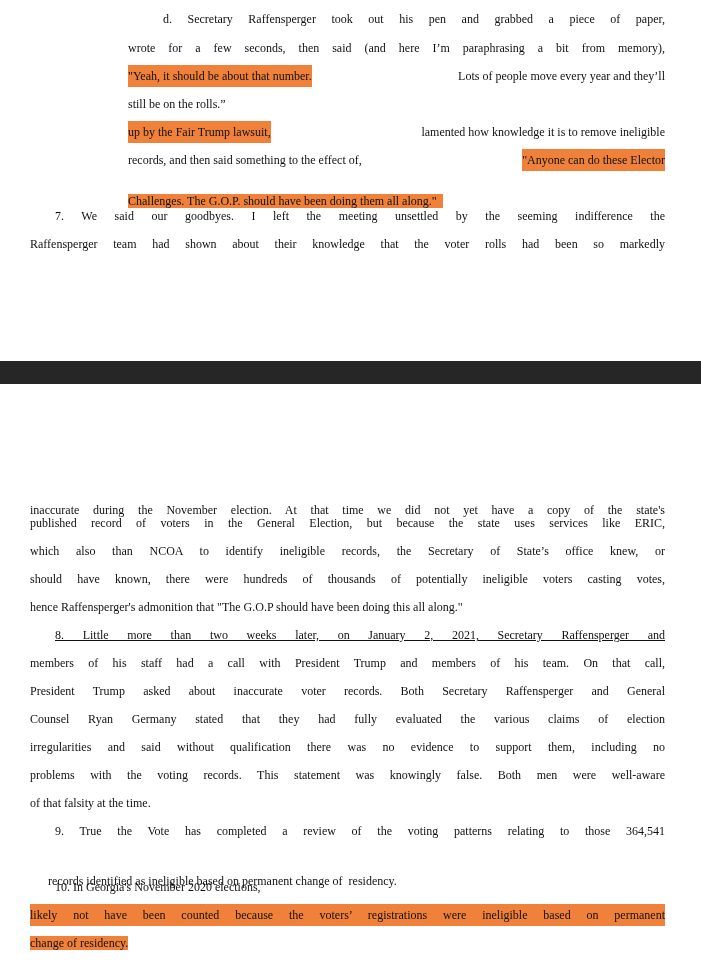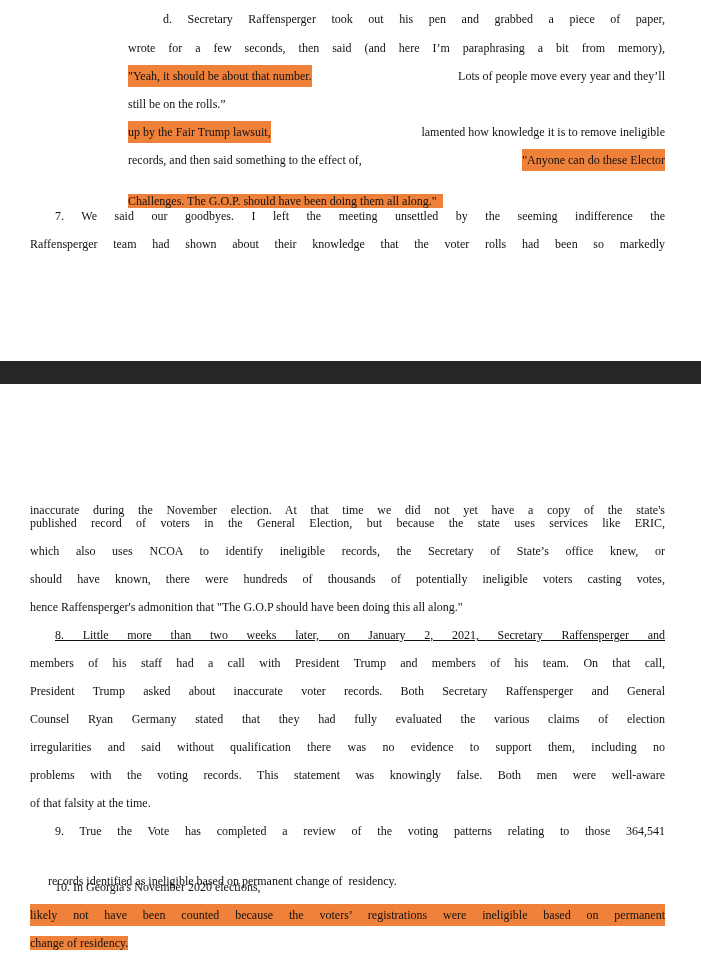--- a/index.html
+++ b/index.html
@@ -62,21 +62,21 @@
 
 <div class="page">
   <div>
     <div class="line just" style="left:30px; width:635px; top:499px;">
       <span>inaccurate during the November election. At that time we did not yet have a copy of the state's</span>
     </div>
     <div class="line just" style="left:30px; width:635px; top:512px;">
       <span>published record of voters in the General Election, but because the state uses services like ERIC,</span>
     </div>
     <div class="line just" style="left:30px; width:635px; top:540px;">
-      <span>which also uses NCOA to identify ineligible records, the Secretary of State’s office knew, or</span>
+      <span>which also than NCOA to identify ineligible records, the Secretary of State’s office knew, or</span>
     </div>
     <div class="line just" style="left:30px; width:635px; top:568px;">
       <span>should have known, there were hundreds of thousands of potentially ineligible voters casting votes,</span>
     </div>
     <div class="line" style="left:30px; top:596px;text-align:center;">
       <span>hence Raffensperger's admonition that "The G.O.P should have been doing this all along."</span>
     </div>
   </div>
 
   <div>

